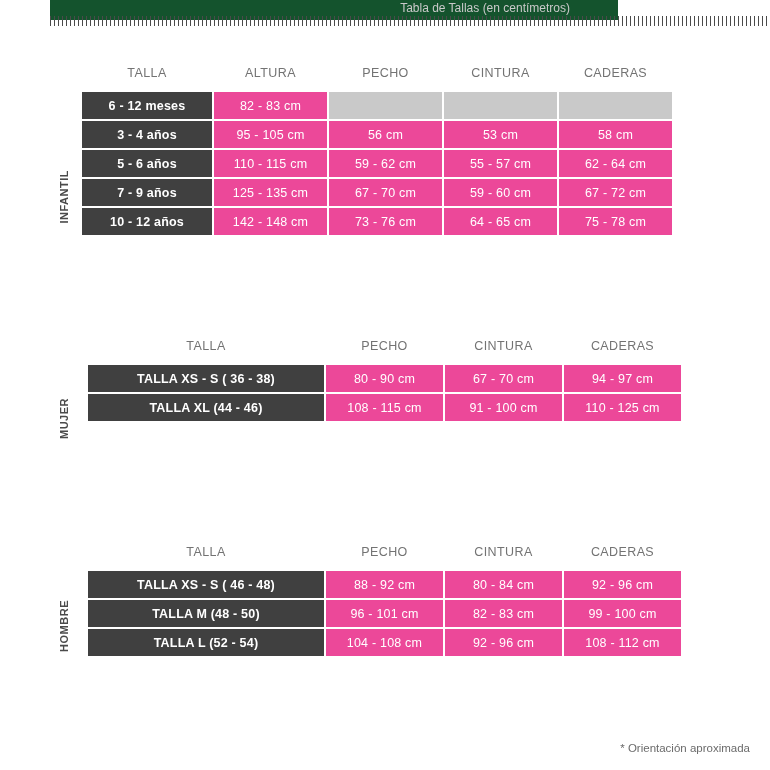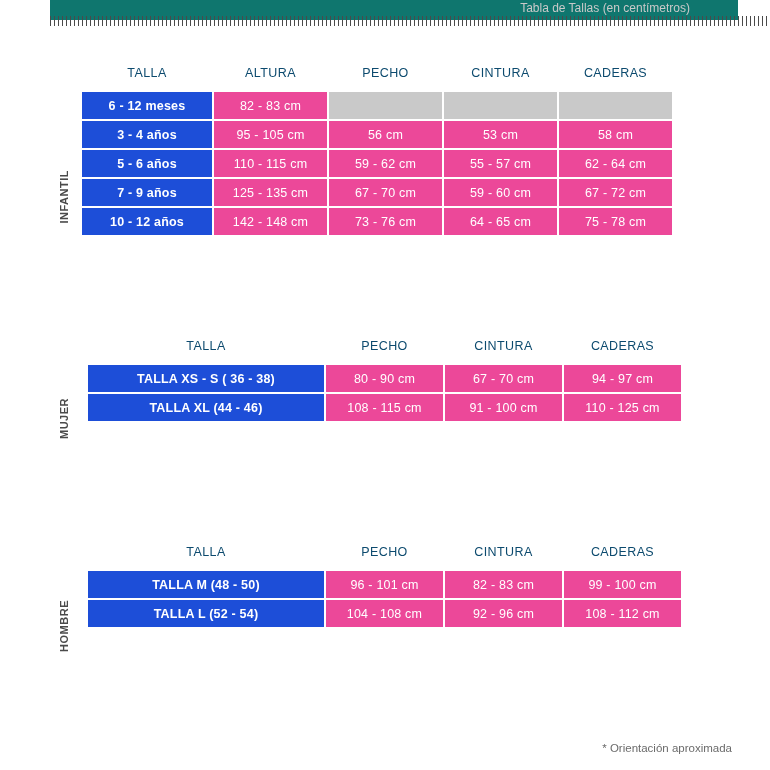--- a/index.html
+++ b/index.html
@@ -12,23 +12,23 @@
     color: #4a4a4a;
     overflow: hidden;
     position: relative;
   }
 
   
   .banner {
     position: absolute;
     left: 50px;
     top: 0;
-    width: 688px;
+    width: 568px;
     height: 20px;
-    background: #0f766e;
+    background: #14532d;
     color: #d8d8d8;
     font-size: 12px;
   }
   .banner-title {
     position: absolute;
     right: 48px;
     top: 1px;
     white-space: nowrap;
     color: #c9c9c9;
     font-size: 12px;
@@ -61,36 +61,36 @@
     white-space: nowrap;
   }
   table {
     position: absolute;
     border-collapse: separate;
     border-spacing: 2px 2px;
     font-size: 12.5px;
   }
   th {
     font-weight: normal;
-    color: #0c4a6e;
+    color: #737373;
     font-size: 12.5px;
     padding: 4px 0 10px 0;
     text-align: center;
     background: transparent;
     letter-spacing: 0.4px;
   }
   td {
     text-align: center;
     height: 27px;
     color: #ffffff;
     font-size: 12.5px;
     letter-spacing: 0.2px;
   }
   td.dark {
-    background: #1d4ed8;
+    background: #404040;
     font-weight: bold;
     margin-left: 37px;
   }
   td.light {
     background: #ec4899;
     font-weight: normal;
   }
   td.empty {
     background: #c9c9c9;
   }
@@ -105,21 +105,21 @@
   #women-table .c-talla { width: 236px; }
   #women-table .c-col  { width: 117px; }
 
   
   #men-table { left: 86px; top: 539px; }
   #men-table .c-talla { width: 236px; }
   #men-table .c-col  { width: 117px; }
 
   .footnote {
     position: absolute;
-    right: 38px;
+    right: 20px;
     top: 742px;
     font-size: 11.5px;
     color: #6b6b6b;
   }
 </style>
 </head>
 <body>
 
 <div class="banner">
   <div class="banner-title">Tabla de Tallas (en centímetros)</div>
@@ -207,20 +207,26 @@
   <thead>
     <tr>
       <th class="c-talla">TALLA</th>
       <th class="c-col">PECHO</th>
       <th class="c-col">CINTURA</th>
       <th class="c-col">CADERAS</th>
     </tr>
   </thead>
   <tbody>
     <tr>
+      <td class="dark">TALLA XS - S ( 46 - 48)</td>
+      <td class="light">88 - 92 cm</td>
+      <td class="light">80 - 84 cm</td>
+      <td class="light">92 - 96 cm</td>
+    </tr>
+    <tr>
       <td class="dark">TALLA M (48 - 50)</td>
       <td class="light">96 - 101 cm</td>
       <td class="light">82 - 83 cm</td>
       <td class="light">99 - 100 cm</td>
     </tr>
     <tr>
       <td class="dark">TALLA L (52 - 54)</td>
       <td class="light">104 - 108 cm</td>
       <td class="light">92 - 96 cm</td>
       <td class="light">108 - 112 cm</td>

